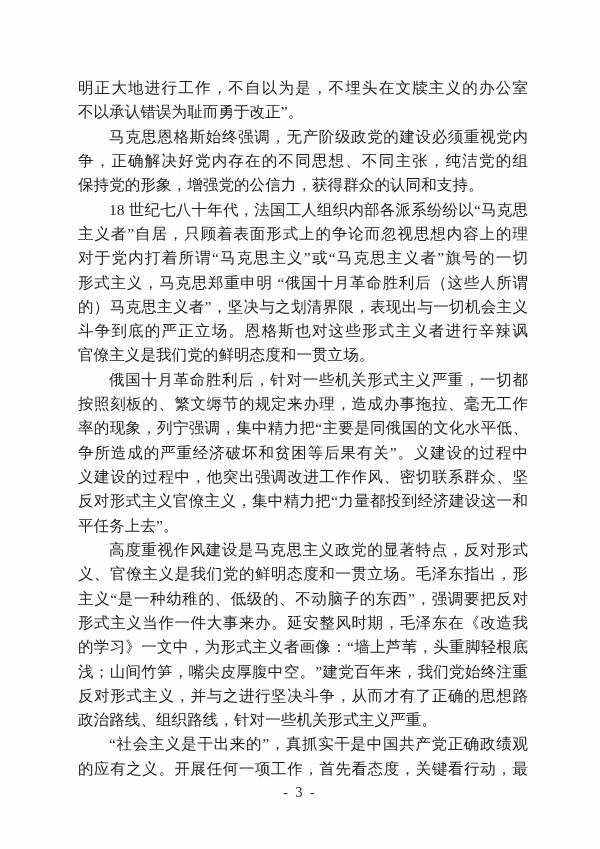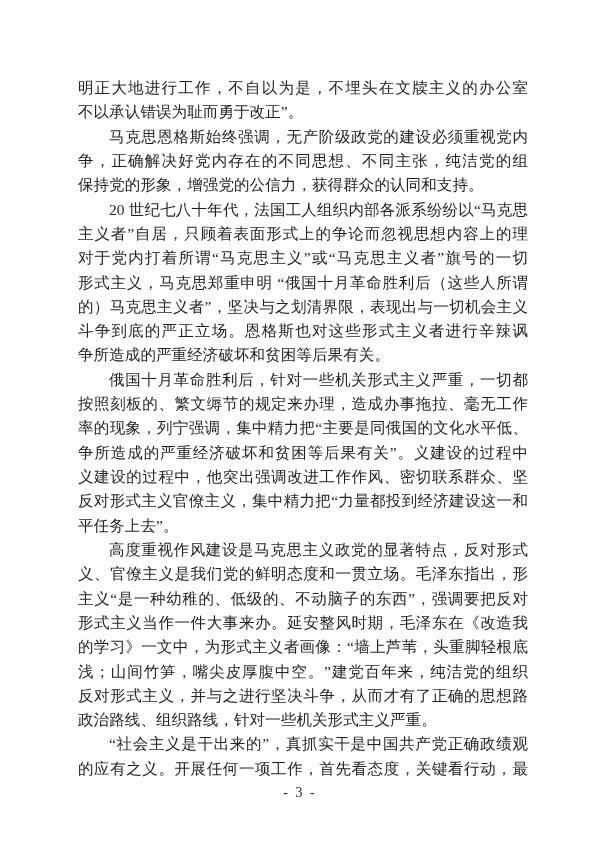--- a/index.html
+++ b/index.html
@@ -54,39 +54,39 @@
 </head>
 <body>
 
 <div class="page">
   <div class="text-block" id="text-block">
       <div class="line j">明正大地进行工作，不自以为是，不埋头在文牍主义的办公室里，</div>
       <div class="line">不以承认错误为耻而勇于改正”。</div>
       <div class="line j indent">马克思恩格斯始终强调，无产阶级政党的建设必须重视党内斗</div>
       <div class="line j">争，正确解决好党内存在的不同思想、不同主张，纯洁党的组织、</div>
       <div class="line">保持党的形象，增强党的公信力，获得群众的认同和支持。</div>
-      <div class="line j indent">20 世纪七八十年代，法国工人组织内部各派系纷纷以“马克思</div>
+      <div class="line j indent">18 世纪七八十年代，法国工人组织内部各派系纷纷以“马克思</div>
       <div class="line j">主义者”自居，只顾着表面形式上的争论而忽视思想内容上的理解。</div>
       <div class="line j">对于党内打着所谓“马克思主义”或“马克思主义者”旗号的一切</div>
       <div class="line j">形式主义，马克思郑重申明 “俄国十月革命胜利后（这些人所谓</div>
       <div class="line j">的）马克思主义者”，坚决与之划清界限，表现出与一切机会主义</div>
       <div class="line j">斗争到底的严正立场。恩格斯也对这些形式主义者进行辛辣讽刺，</div>
-      <div class="line">争所造成的严重经济破坏和贫困等后果有关。</div>
+      <div class="line">官僚主义是我们党的鲜明态度和一贯立场。</div>
       <div class="line j indent">俄国十月革命胜利后，针对一些机关形式主义严重，一切都要</div>
       <div class="line j">按照刻板的、繁文缛节的规定来办理，造成办事拖拉、毫无工作效</div>
       <div class="line j">率的现象，列宁强调，集中精力把“主要是同俄国的文化水平低、战</div>
       <div class="line j">争所造成的严重经济破坏和贫困等后果有关”。义建设的过程中</div>
       <div class="line j">义建设的过程中，他突出强调改进工作作风、密切联系群众、坚决</div>
       <div class="line j">反对形式主义官僚主义，集中精力把“力量都投到经济建设这一和</div>
       <div class="line">平任务上去”。</div>
       <div class="line j indent">高度重视作风建设是马克思主义政党的显著特点，反对形式主</div>
       <div class="line j">义、官僚主义是我们党的鲜明态度和一贯立场。毛泽东指出，形式</div>
       <div class="line j">主义“是一种幼稚的、低级的、不动脑子的东西”，强调要把反对</div>
       <div class="line j">形式主义当作一件大事来办。延安整风时期，毛泽东在《改造我们</div>
       <div class="line j">的学习》一文中，为形式主义者画像：“墙上芦苇，头重脚轻根底</div>
-      <div class="line j">浅；山间竹笋，嘴尖皮厚腹中空。”建党百年来，纯洁党的组织</div>
+      <div class="line j">浅；山间竹笋，嘴尖皮厚腹中空。”建党百年来，我们党始终注重</div>
       <div class="line j">反对形式主义，并与之进行坚决斗争，从而才有了正确的思想路线、</div>
       <div class="line">政治路线、组织路线，针对一些机关形式主义严重。</div>
       <div class="line j indent">“社会主义是干出来的”，真抓实干是中国共产党正确政绩观</div>
       <div class="line j">的应有之义。开展任何一项工作，首先看态度，关键看行动，最终</div>
     </div>
   <div class="page-number">- 3 -</div>
 </div>
 
 </body></html>

